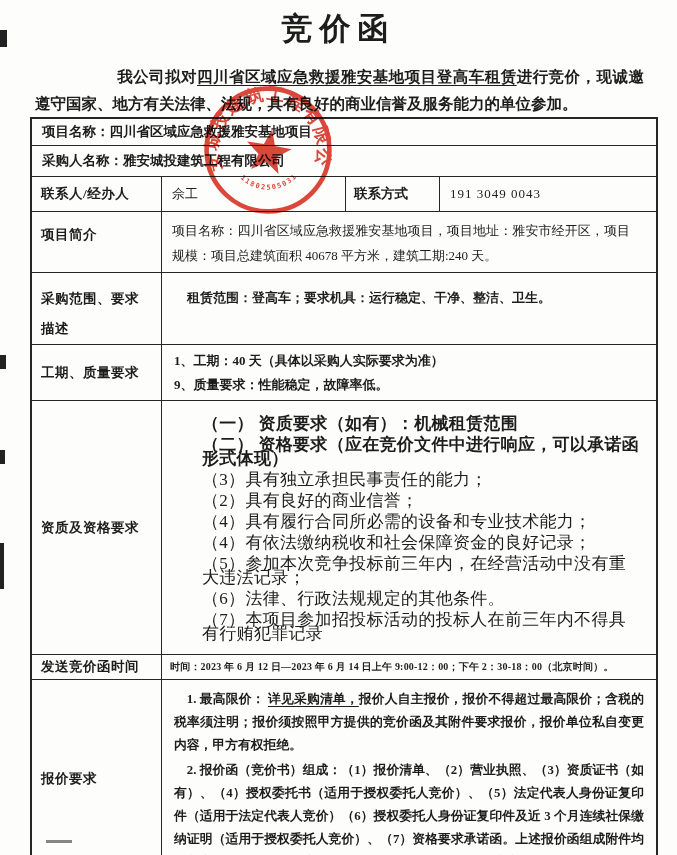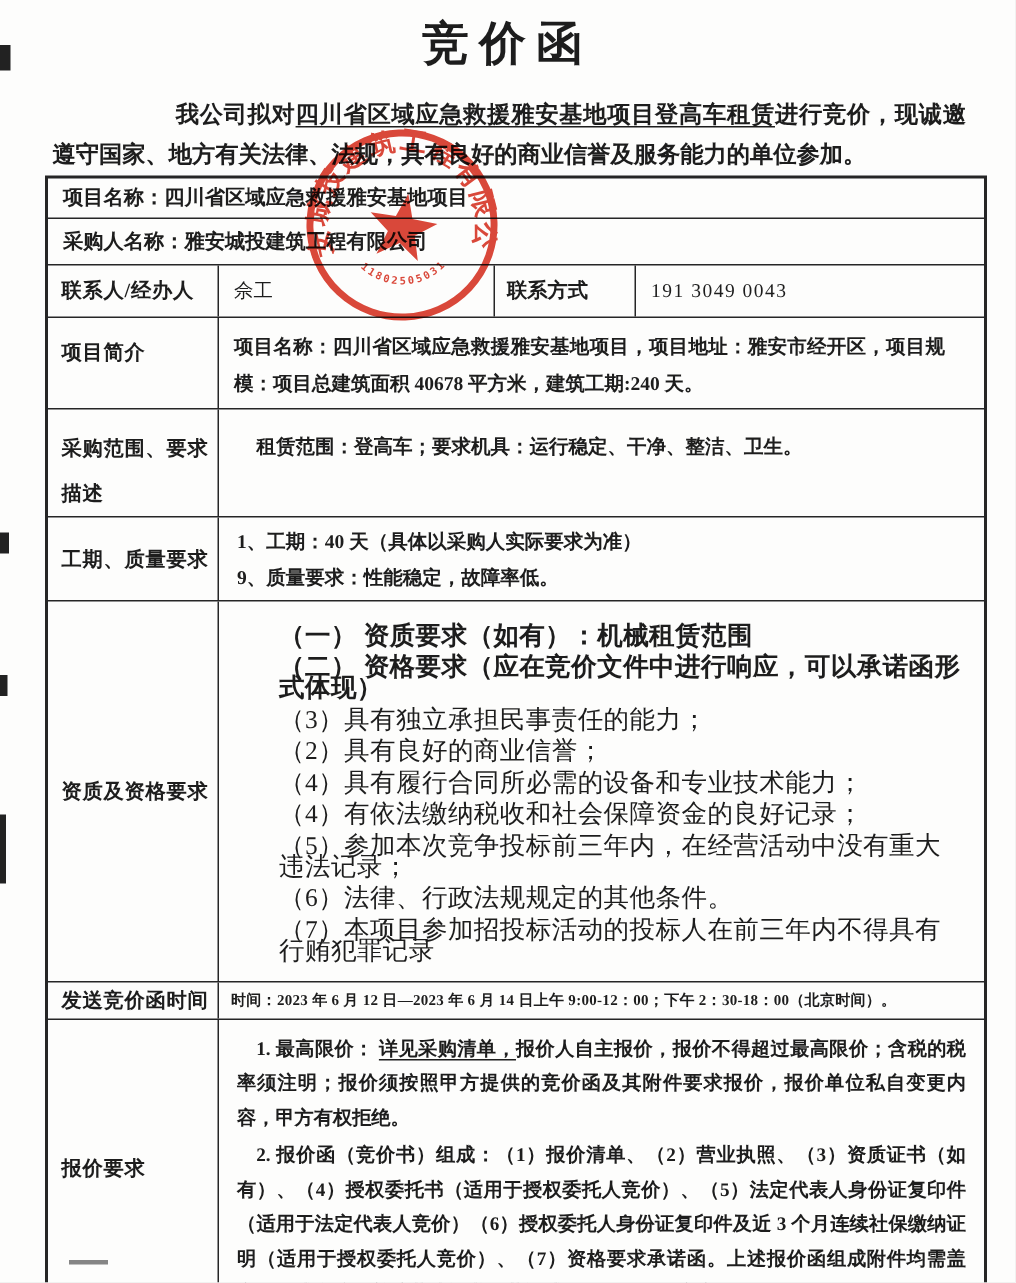--- a/index.html
+++ b/index.html
@@ -20,41 +20,41 @@
   
   .bid-table {
     position:absolute; left:30px; top:117px; width:624px;
     border:2px solid #262626; background:transparent;
   }
   .trow { display:flex; border-top:1.5px solid #262626; align-items:stretch; }
   .trow:first-child { border-top:none; }
   .cell { font-size:13px; }
   .lab {
     flex:0 0 100px; width:100px; border-right:1.5px solid #262626;
-    font-weight:700; padding:0 4px 0 9px; display:flex; align-items:center;
+    font-weight:700; padding:0 20px 0 9px; display:flex; align-items:center;
     font-size:13.5px; letter-spacing:.5px;
   }
   .lab.top { align-items:flex-start; }
   .val { flex:1 1 auto; min-width:0; }
   .fullcell { flex:1 1 auto; display:flex; align-items:center; padding-left:10px; font-weight:700; font-size:13.5px; }
   .r1 { min-height:26px; }
   .r2 { min-height:30px; }
   .r3 { min-height:34px; }
   .r4 { min-height:60px; }
   .r5 { min-height:63px; }
   .r6 { min-height:55px; }
   .r7 { min-height:253px; }
   .r8 { min-height:24px; }
   .r9 { min-height:138px; }
   
   .c-person { flex:0 0 173px; width:173px; display:flex; align-items:center; padding-left:10px; border-right:1.5px solid #262626; }
   .c-mlabel { flex:0 0 85px; width:85px; display:flex; align-items:center; padding-left:8px; border-right:1.5px solid #262626; font-weight:700; font-size:13.5px; }
   .c-phone  { flex:1 1 auto; display:flex; align-items:center; padding-left:10px; letter-spacing:1px; }
   
-  .brief-val { padding:6px 26px 4px 10px; line-height:25px; font-weight:700; text-align:justify; }
+  .brief-val { padding:6px 26px 4px 10px; line-height:25px; font-weight:400; text-align:justify; }
   .lab-pad { padding-top:8px; line-height:30px;text-align:center; }
   
   .scope-lab { line-height:30px; padding-top:11px; }
   .scope-val { padding:13px 12px 4px 12px; text-indent:1em; font-weight:700; line-height:24px; }
   
   .sched-val { display:flex; flex-direction:column; justify-content:center; padding-left:12px; font-weight:700; line-height:24px; }
   
   .qual-val { padding:9px 14px 4px 40px; }
   .qual-item { font-size:17px; line-height:14px; margin:7px 0; font-weight:400; letter-spacing:.3px; }
   .qual-item.em { font-weight:700; }

